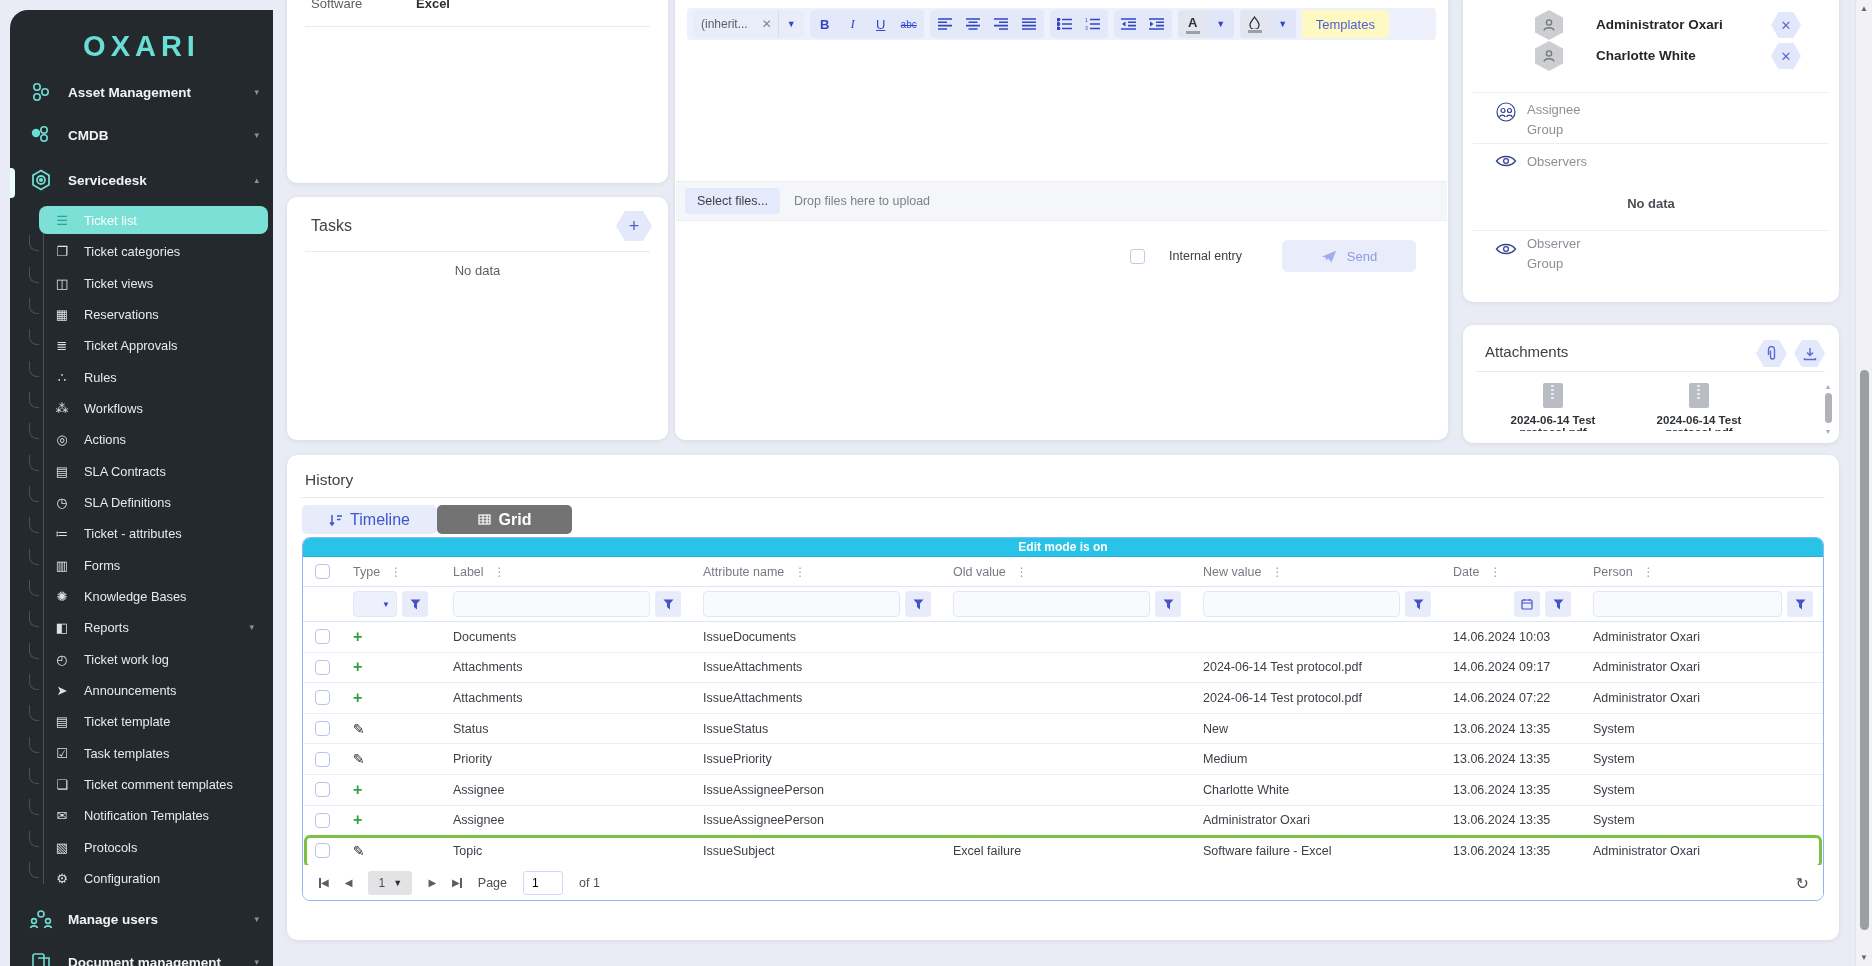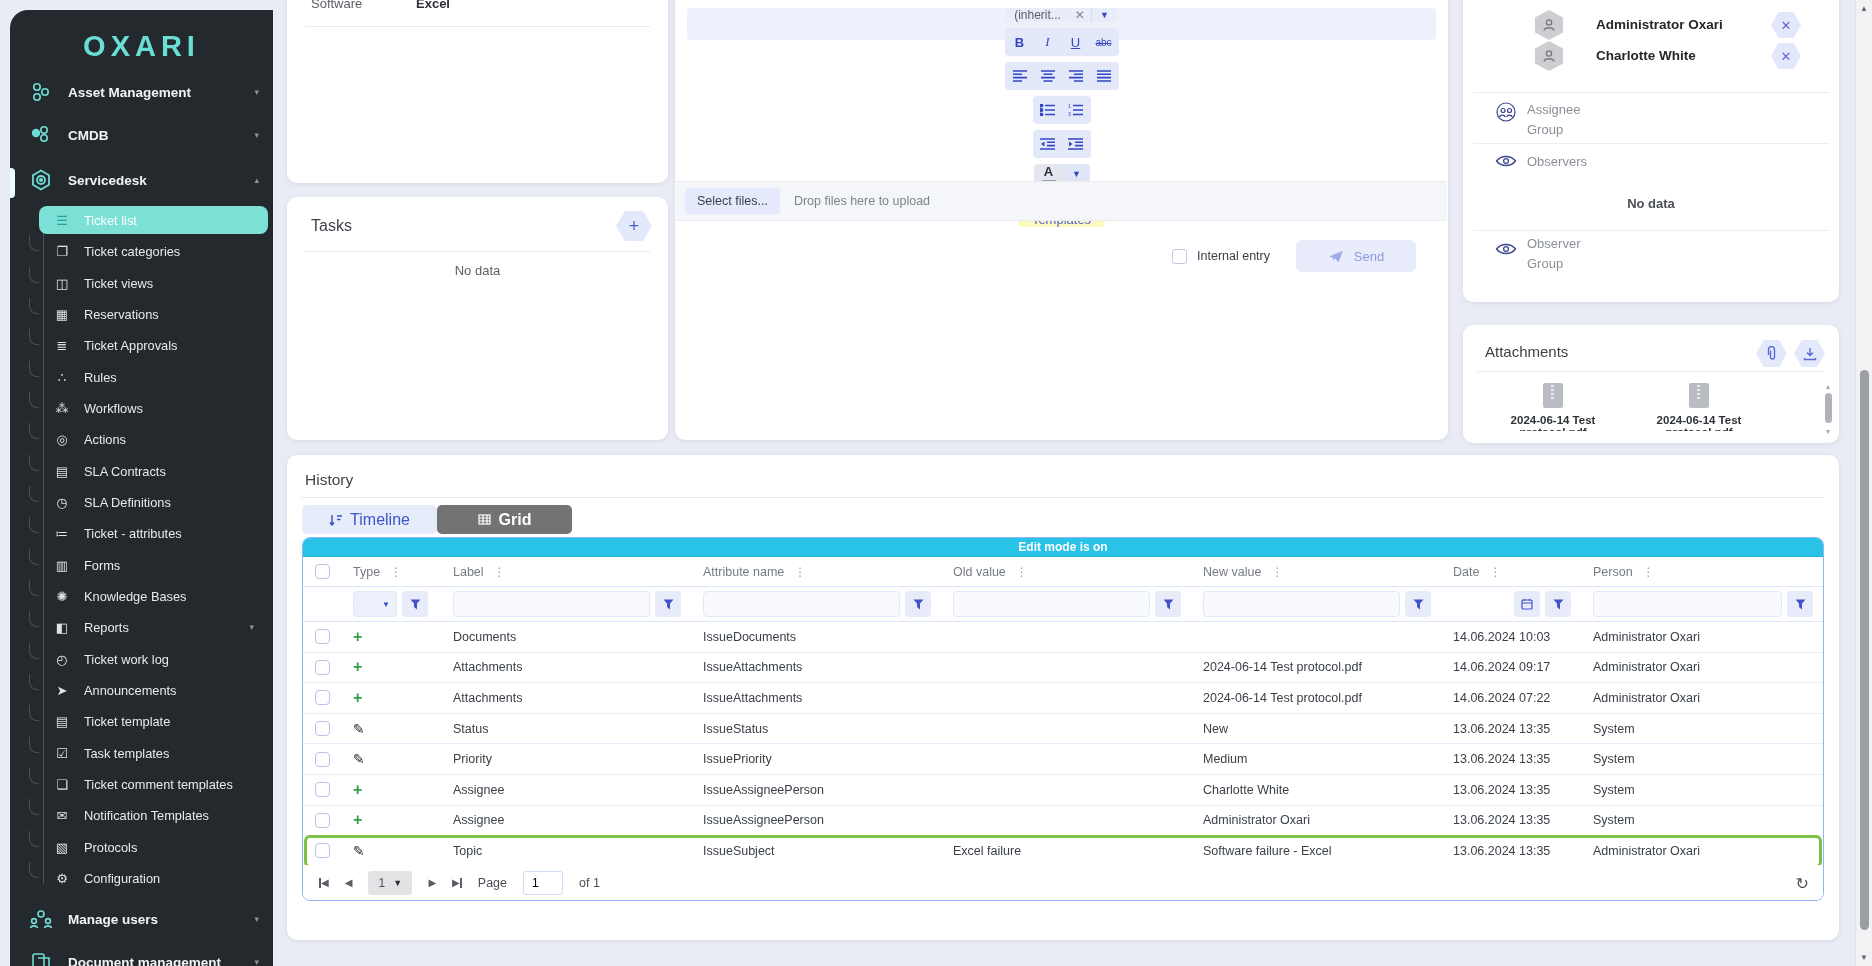--- a/index.html
+++ b/index.html
@@ -41,21 +41,21 @@
   .hexbtn { width:36px; height:30px; background:#e3e8fa; display:flex; align-items:center; justify-content:center;
     clip-path:polygon(25% 0,75% 0,100% 50%,75% 100%,25% 100%,0 50%); color:#4b63c8; cursor:pointer; }
   .tasks .hexbtn { position:absolute; top:14px; right:16px; font-size:18px; font-weight:300; }
   .tasks .pdivider { position:absolute; top:54px; left:18px; right:18px; height:1px; background:#e9e9ee; }
   .nodata { color:#4a4f55; font-size:13px; font-weight:700; text-align:center; }
   .tasks .nodata { position:absolute; top:66px; left:0; right:0; font-weight:400; color:#5a6066; }
 
   
   .comment { left:675px; top:-18px; width:773px; height:458px; }
   .toolbar { position:absolute; top:26px; left:12px; right:12px; height:32px; background:#eef1fb;
-    border-radius:4px; display:flex; align-items:center; gap:6px; padding:0 6px;flex-direction:column; }
+    border-radius:4px; display:flex; align-items:center; gap:6px; padding:0 6px; }
   .tbgroup { display:flex; gap:2px; background:#e4e9f9; border-radius:4px; padding:2px; }
   .tbtn { min-width:26px; height:24px; border:none; background:transparent; border-radius:4px; color:#3347c4;
     font-size:13px; display:flex; align-items:center; justify-content:center; cursor:pointer; }
   .fontsel { display:flex; align-items:center; background:#e9ecf9; border-radius:4px; height:28px; cursor:pointer; }
   .fontsel .fname { color:#5a5f66; font-size:12px; padding:0 8px; max-width:74px; overflow:hidden; white-space:nowrap; }
   .fontsel .fx { color:#80858c; font-size:12px; padding:0 6px; }
   .fontsel .fdd { color:#3347c4; font-size:9px; padding:0 8px; border-left:1px solid #d6dbee; align-self:stretch; display:flex; align-items:center; }
   .colorbtn { display:flex; background:#e4e6ef; border-radius:4px; height:28px; }
   .colorbtn .cglyph { width:30px; display:flex; flex-direction:column; align-items:center; justify-content:center;
     color:#2c3034; font-size:13px; font-weight:700; cursor:pointer; }
@@ -66,24 +66,24 @@
     padding:0 14px; cursor:pointer; }
   .cbody { position:absolute; top:62px; left:12px; right:12px; height:136px; }
   .cbody textarea { width:100%; height:100%; border:none; outline:none; resize:none; font-family:inherit;
     font-size:13px; color:#3b4148; }
   .cbody textarea::placeholder { color:#9aa0a8; }
   .dropzone { position:absolute; top:199px; left:1px; right:1px; height:40px; background:#f5f6fa;
     border-top:1px solid #ebebf0; border-bottom:1px solid #ebebf0; display:flex; align-items:center; padding-left:9px; }
   .selfiles { background:#e4e9fb; border:none; border-radius:4px; height:26px; padding:0 12px; color:#3a3f46;
     font-size:12.5px; cursor:pointer; }
   .droptext { margin-left:14px; color:#7d838b; font-size:12.5px; }
-  .sendrow { position:absolute; top:258px; left:0; right:32px; display:flex; align-items:center; justify-content:flex-end; gap:26px;padding-left:31px; }
+  .sendrow { position:absolute; top:258px; left:0; right:32px; display:flex; align-items:center; justify-content:flex-end; gap:40px;padding-left:31px; }
   .ckbox { width:15px; height:15px; border:1.5px solid #c2cbe6; border-radius:3px; background:#fff; cursor:pointer; }
   .cklabel { margin-left:-16px; color:#3b4148; font-size:12.5px; }
-  .sendbtn { width:120px; height:32px; background:#e8ecfb; border:none; border-radius:6px; color:#8d9ce0;
+  .sendbtn { width:134px; height:32px; background:#e8ecfb; border:none; border-radius:6px; color:#8d9ce0;
     font-size:13px; display:flex; align-items:center; justify-content:center; gap:10px; cursor:pointer; }
 
   
   .people { left:1463px; top:-12px; width:376px; height:314px; }
   .prow { position:absolute; left:0; width:100%; }
   .hexavatar { position:absolute; width:28px; height:30px; background:#cdced2;
     clip-path:polygon(50% 0,100% 25%,100% 75%,50% 100%,0 75%,0 25%); display:flex; align-items:center; justify-content:center; }
   .pname { position:absolute; left:133px; font-size:13.5px; font-weight:700; color:#24282c; }
   .xbtn { position:absolute; left:308px; width:30px; height:26px; background:#e2e7fb; color:#5b6cd0; font-size:13px;
     clip-path:polygon(25% 0,75% 0,100% 50%,75% 100%,25% 100%,0 50%); display:flex; align-items:center; justify-content:center; cursor:pointer; }

